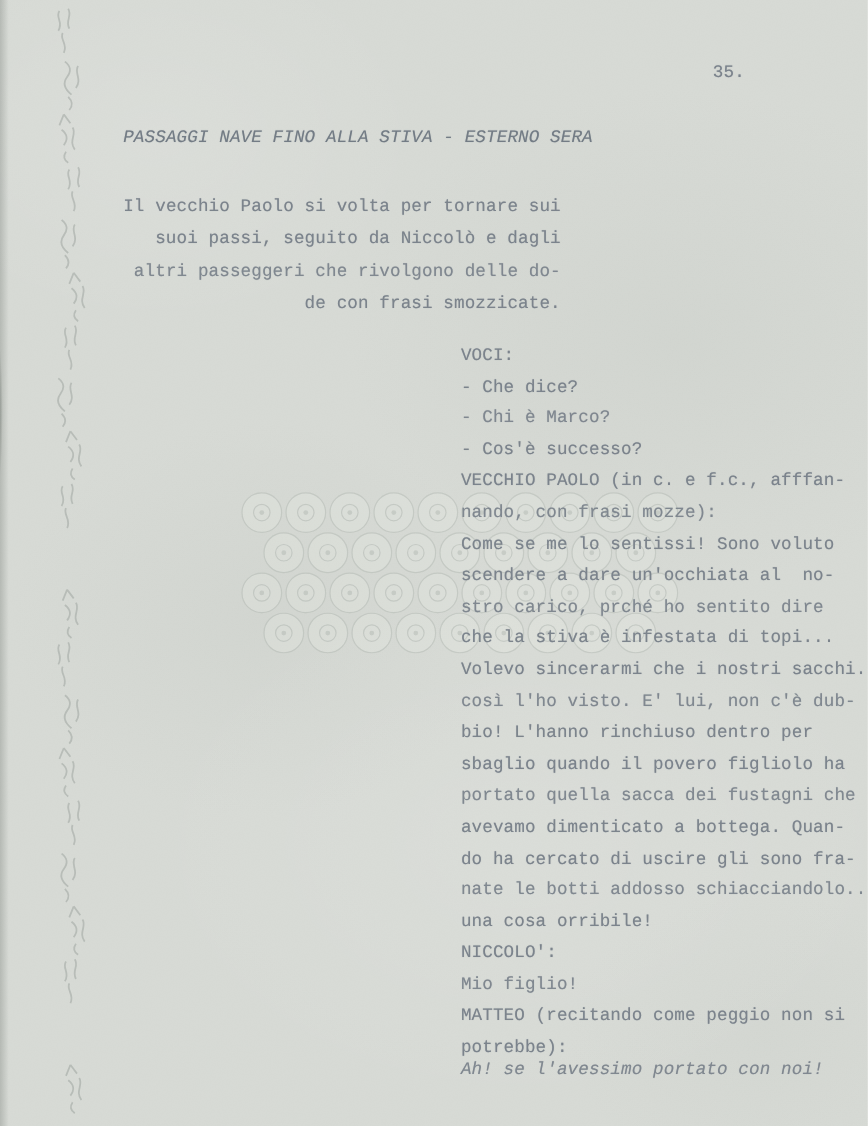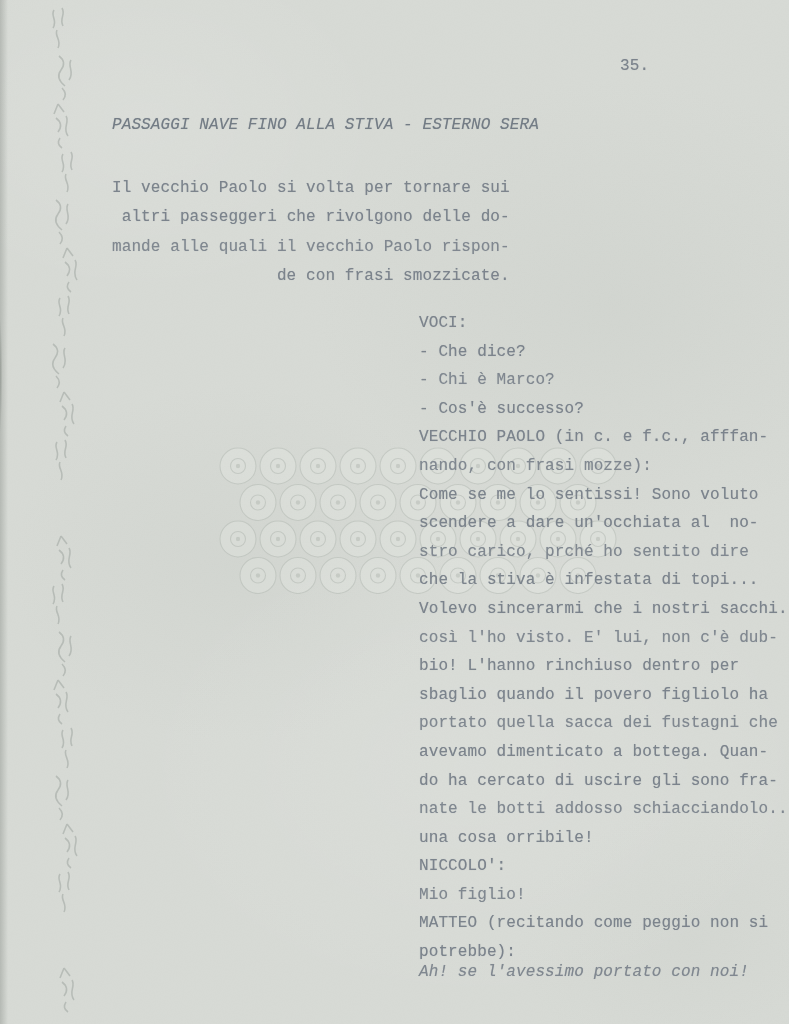--- a/index.html
+++ b/index.html
@@ -41,21 +41,21 @@
     pointer-events: none;
   }
   .txt {
     position: absolute; z-index: 4;
     color: #7b838c;
     font-size: 16px;
     letter-spacing: 0.1px;
     white-space: pre;
     text-shadow: 0 0 0.8px rgba(123,131,140,0.55);
   }
-  .page-number { left: 620px; top: 57px; }
+  .page-number { left: 648px; top: 57px; }
   .scene-heading { left: 112px; top: 116px; color: #737c85; font-style: italic; }
   .action { left: 112px; top: 174px; }
   .action .line { line-height: 29.3px; text-align: right; }
   .dialogue { left: 419px; top: 309px; }
   .dialogue .line { line-height: 28.6px; }
   .dialogue .line:last-child { margin-top: -9px; font-style: italic; }
   
   .line:nth-child(3n)   { opacity: 0.94; }
   .line:nth-child(3n+1) { opacity: 0.99; }
 </style>
@@ -258,17 +258,17 @@
         <circle cx="360" cy="129.5" r="18" fill="rgba(238,242,237,0.55)"></circle>
         <circle cx="360" cy="129.5" r="7.5" fill="none"></circle>
         <circle cx="360" cy="129.5" r="2.2" fill="#b4bab3" stroke="none"></circle>
       </g>
   </svg>
 
   <div class="txt page-number">35.</div>
 
   <div class="txt scene-heading">PASSAGGI NAVE FINO ALLA STIVA - ESTERNO SERA</div>
 
-  <div class="txt action"><div class="line">Il vecchio Paolo si volta per tornare sui</div><div class="line">altri passeggeri che rivolgono delle do-</div><div class="line">mande alle quali il vecchio Paolo rispon-</div><div class="line">de con frasi smozzicate.</div></div>
+  <div class="txt action"><div class="line">Il vecchio Paolo si volta per tornare sui</div><div class="line">suoi passi, seguito da Niccolò e dagli</div><div class="line">altri passeggeri che rivolgono delle do-</div><div class="line">de con frasi smozzicate.</div></div>
 
   <div class="txt dialogue"><div class="line">VOCI:</div><div class="line">- Che dice?</div><div class="line">- Chi è Marco?</div><div class="line">- Cos'è successo?</div><div class="line">VECCHIO PAOLO (in c. e f.c., afffan-</div><div class="line">nando, con frasi mozze):</div><div class="line">Come se me lo sentissi! Sono voluto</div><div class="line">scendere a dare un'occhiata al  no-</div><div class="line">stro carico, prché ho sentito dire</div><div class="line">che la stiva è infestata di topi...</div><div class="line">Volevo sincerarmi che i nostri sacchi.</div><div class="line">così l'ho visto. E' lui, non c'è dub-</div><div class="line">bio! L'hanno rinchiuso dentro per</div><div class="line">sbaglio quando il povero figliolo ha</div><div class="line">portato quella sacca dei fustagni che</div><div class="line">avevamo dimenticato a bottega. Quan-</div><div class="line">do ha cercato di uscire gli sono fra-</div><div class="line">nate le botti addosso schiacciandolo..</div><div class="line">una cosa orribile!</div><div class="line">NICCOLO':</div><div class="line">Mio figlio!</div><div class="line">MATTEO (recitando come peggio non si</div><div class="line">potrebbe):</div><div class="line">Ah! se l'avessimo portato con noi!</div></div>
 
 </div>
 
 </body></html>

